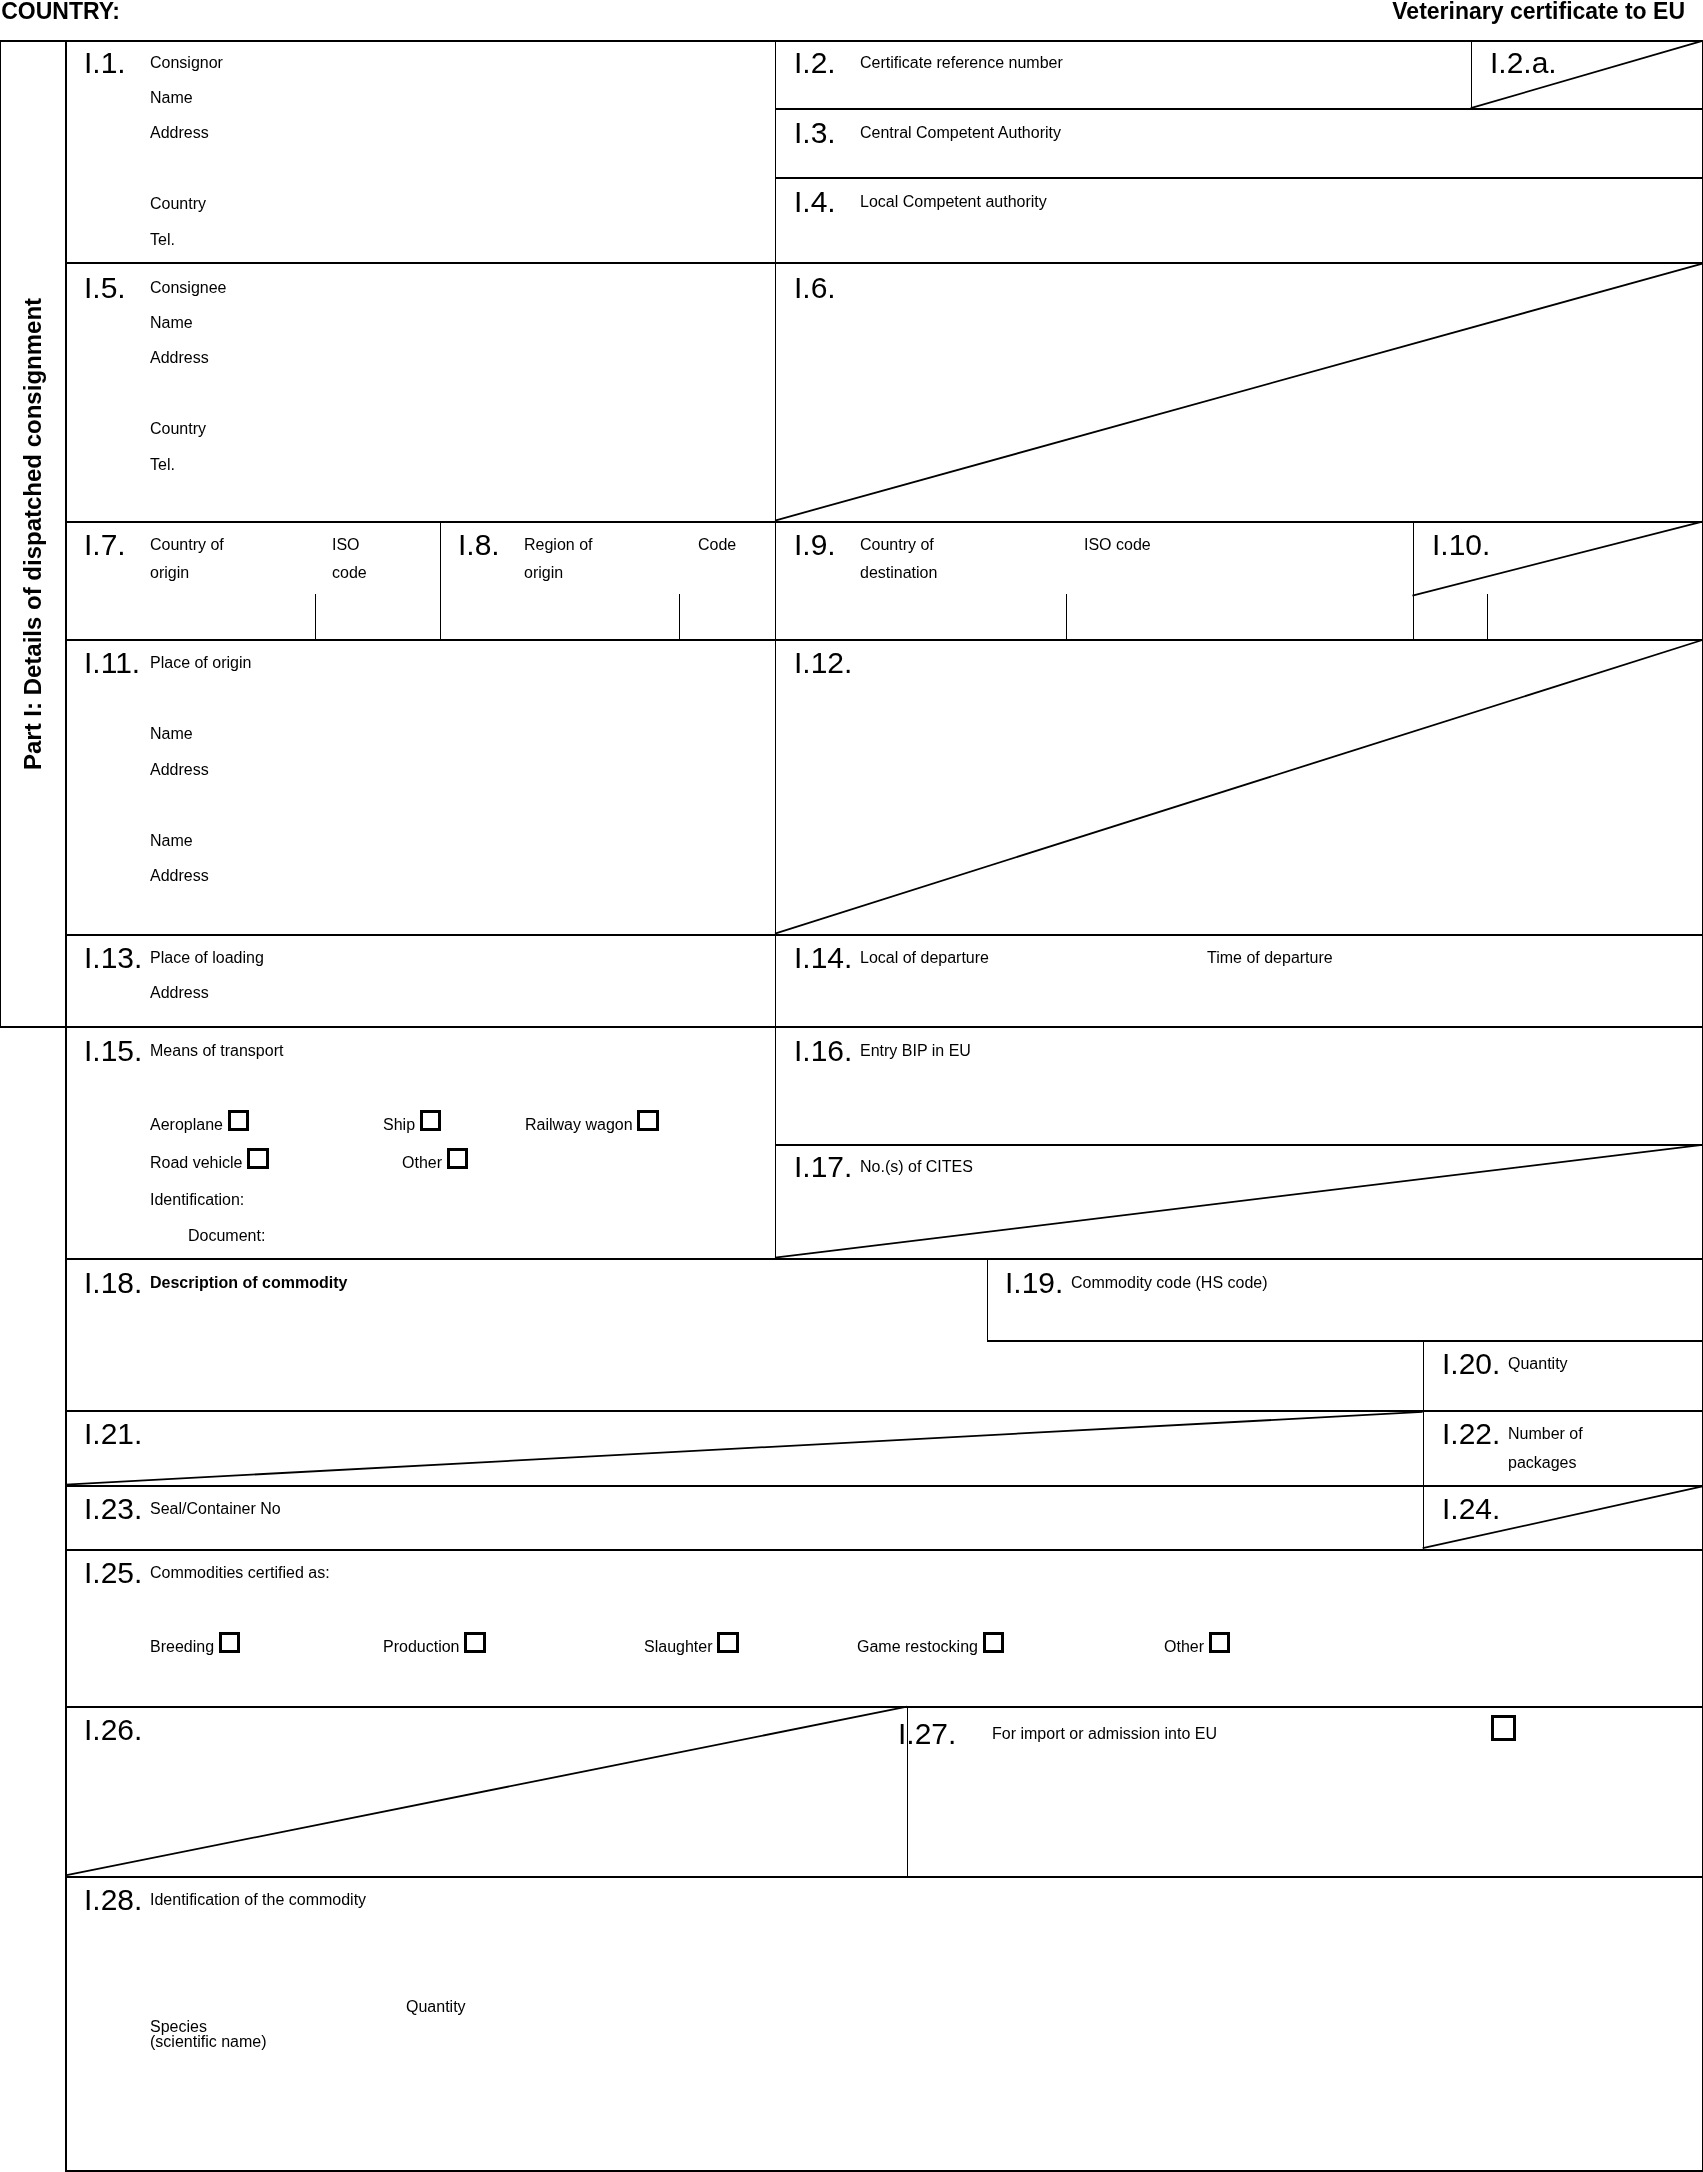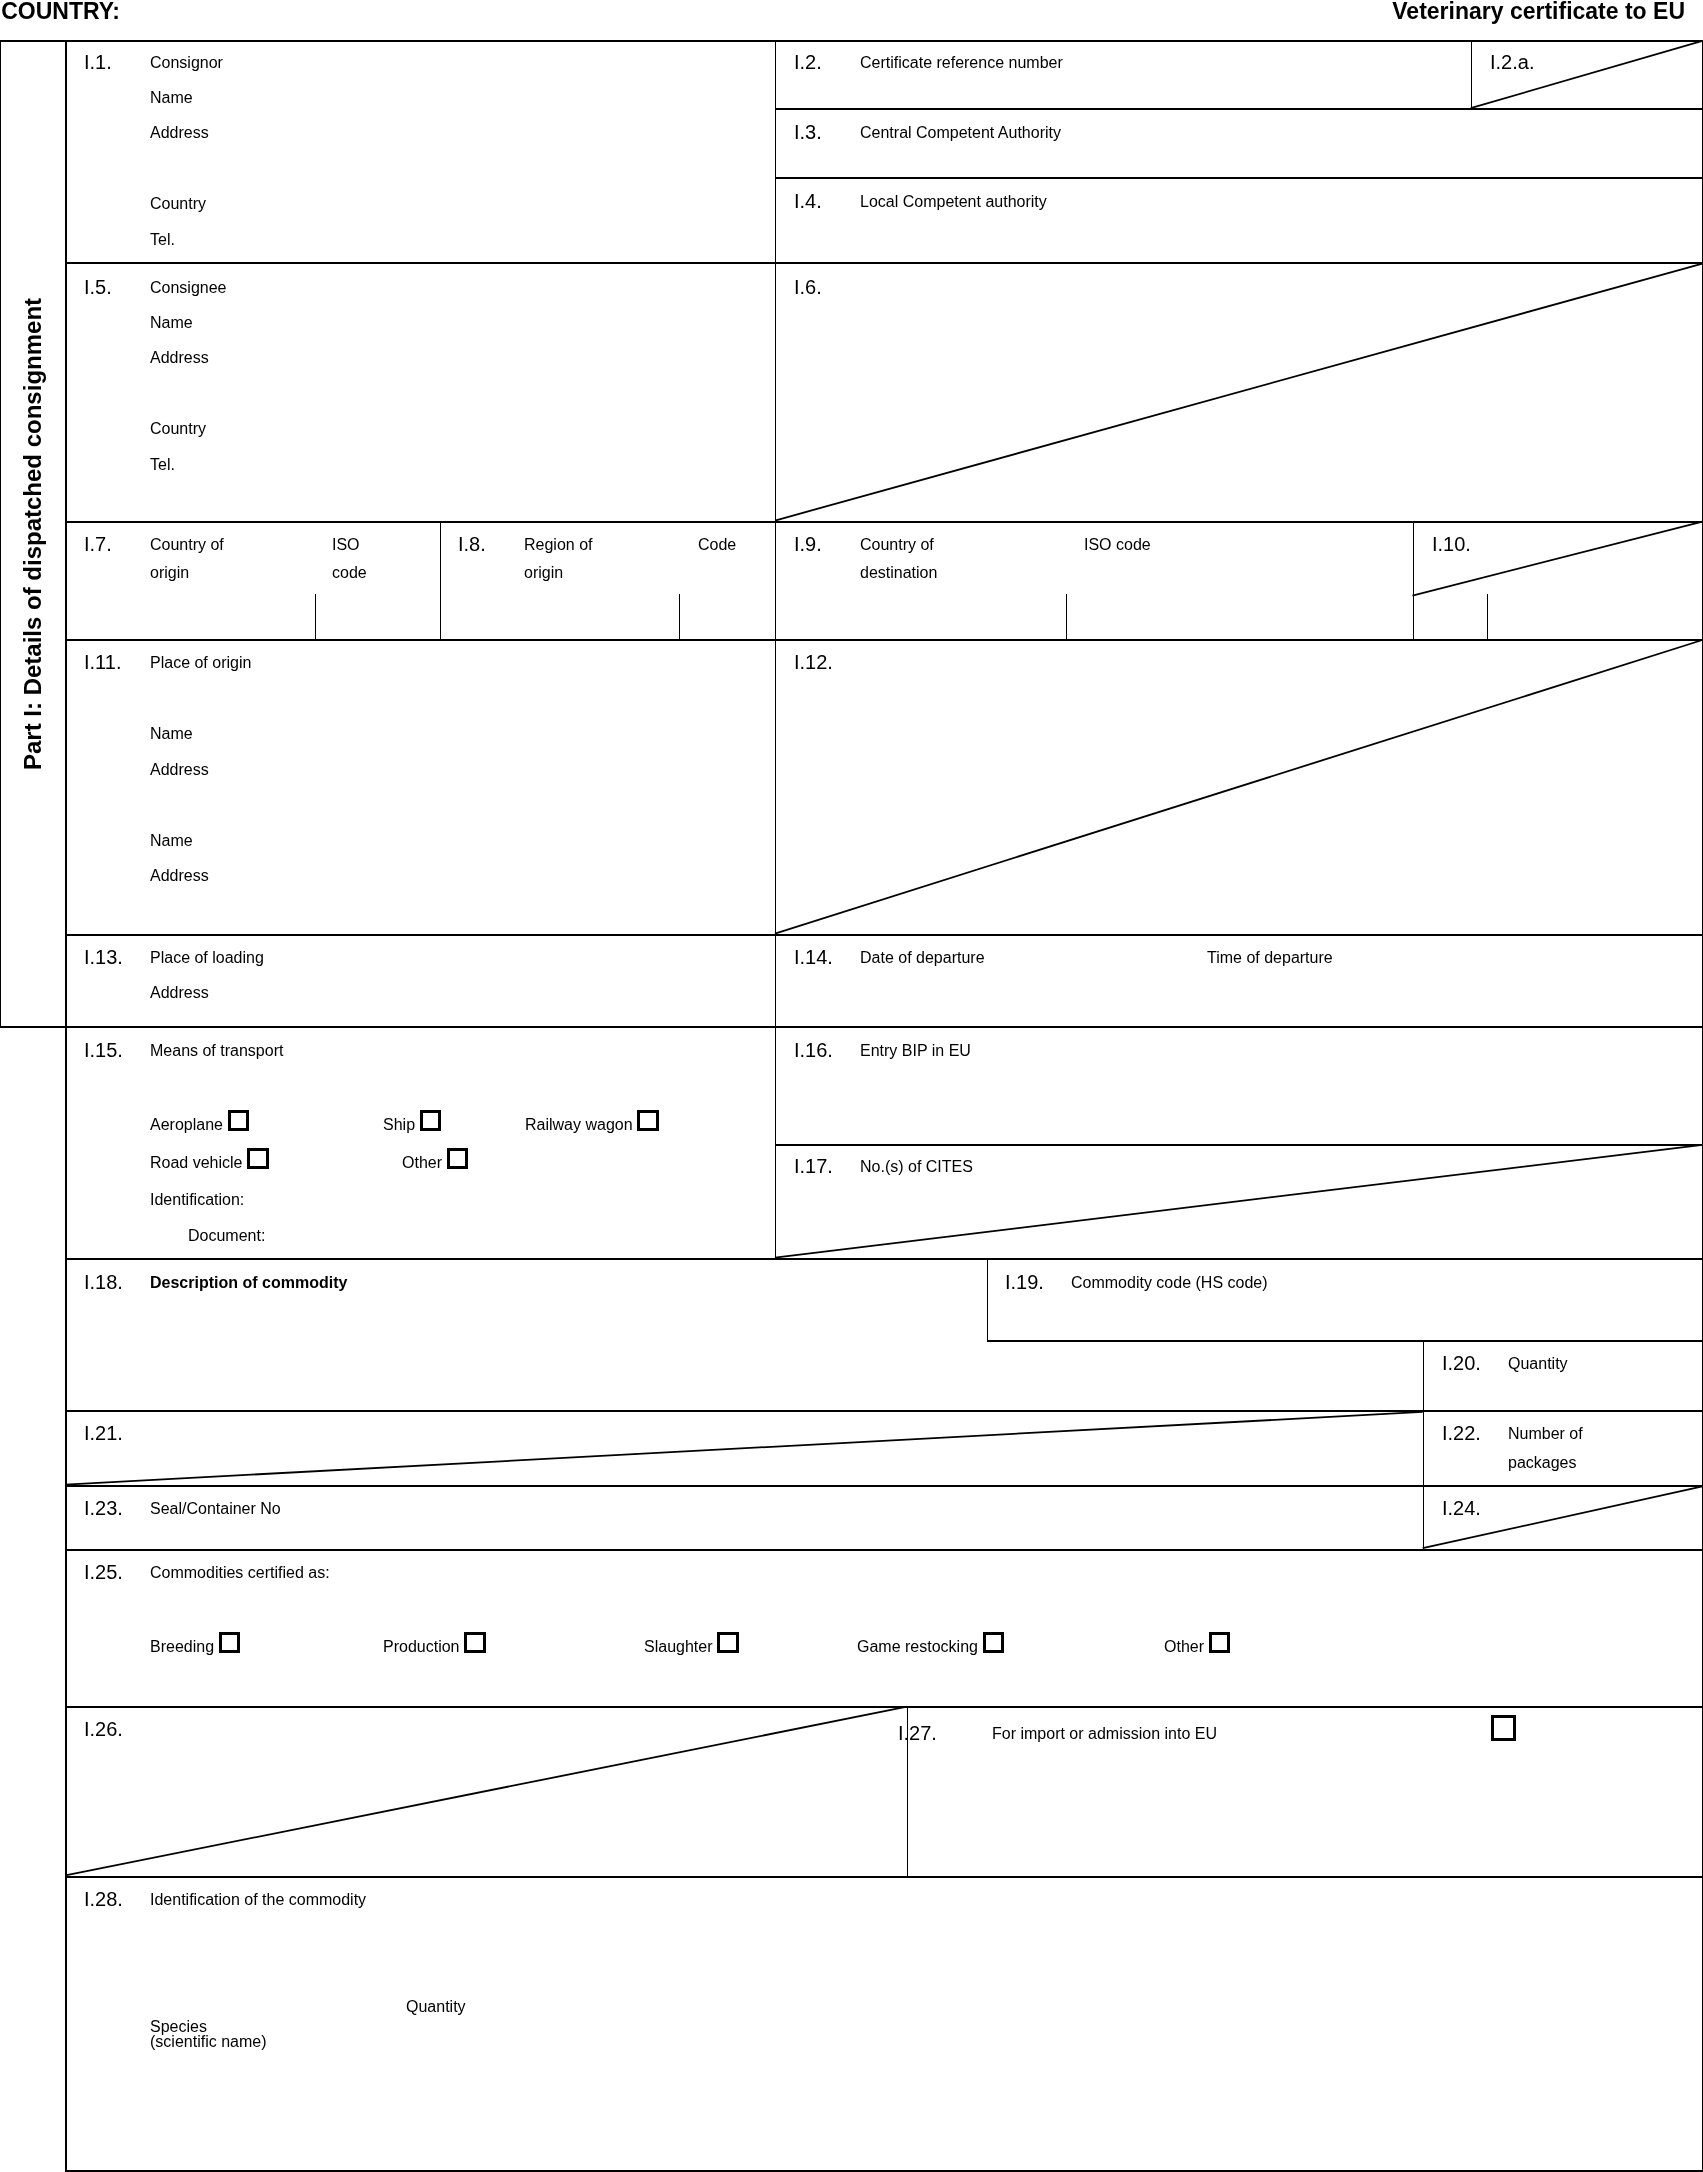--- a/index.html
+++ b/index.html
@@ -5,21 +5,21 @@
   html, body { margin:0; padding:0; background:#ffffff; }
   body { width:1703px; height:2172px; position:relative; overflow:hidden;
          font-family:"Liberation Sans", sans-serif; color:#000; }
   .abs { position:absolute; }
   .hdr { font-weight:bold; font-size:23px; top:-2.4px; }
   .box { position:absolute; border:1.8px solid #000; box-sizing:border-box; }
   .hl { position:absolute; height:1.8px; background:#000; }
   .vl { position:absolute; width:1.8px; background:#000; }
   .vt { position:absolute; width:1.2px; background:#000; }
   .t { position:absolute; font-size:16px; line-height:35px; white-space:nowrap; }
-  .num { position:absolute; font-size:20px; line-height:35px; white-space:nowrap;text-align:center; }
+  .num { position:absolute; font-size:30px; line-height:35px; white-space:nowrap;text-align:center; }
   .cb { display:inline-block; width:21.6px; height:21.6px; border:3px solid #000; box-sizing:border-box;
         vertical-align:-1.2px; margin-left:4.8px; background:#fff; }
   svg.diag { position:absolute; left:0; top:0; pointer-events:none; }
   .vertical { position:absolute; left:0; top:40px; width:65px; height:987px; }
   .vertical span { position:absolute; left:50%; top:50%; transform:translate(-50%,-50%) rotate(-90deg);
                    font-size:24px; font-weight:bold; white-space:nowrap; }
 </style>
 </head>
 <body>
 
@@ -158,21 +158,21 @@
 </div>
 
 <div>
   <span class="num" style="left:84px; top:940px;">I.13.</span>
   <span class="t" style="left:150px; top:940px;">Place of loading</span>
   <span class="t" style="left:150px; top:975px;">Address</span>
 </div>
 
 <div>
   <span class="num" style="left:794px; top:940px;">I.14.</span>
-  <span class="t" style="left:860px; top:940px;">Date of departure</span>
+  <span class="t" style="left:860px; top:940px;">Local of departure</span>
   <span class="t" style="left:1207px; top:940px;">Time of departure</span>
 </div>
 
 <div>
   <span class="num" style="left:84px; top:1033px;">I.15.</span>
   <span class="t" style="left:150px; top:1033px;">Means of transport</span>
   <span class="t" style="left:150px; top:1107px;"><span>Aeroplane</span><span class="cb"></span></span>
   <span class="t" style="left:383px; top:1107px;"><span>Ship</span><span class="cb"></span></span>
   <span class="t" style="left:525px; top:1107px;"><span>Railway wagon</span><span class="cb"></span></span>
   <span class="t" style="left:150px; top:1145px;"><span>Road vehicle</span><span class="cb"></span></span>

